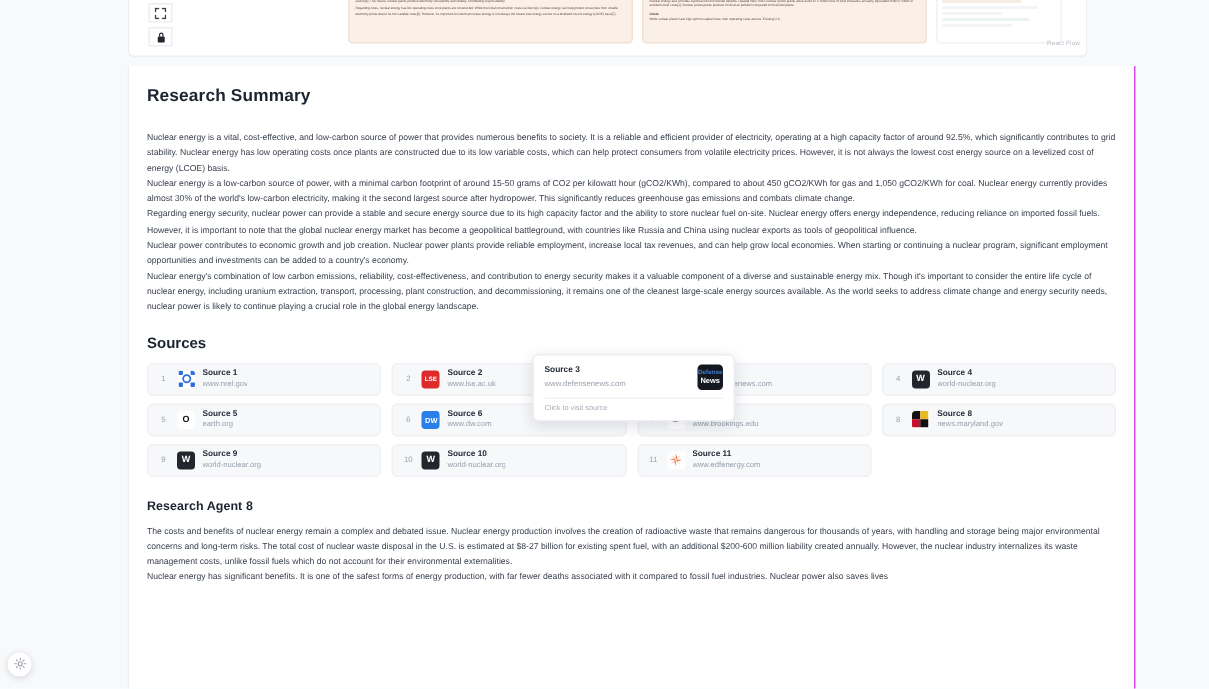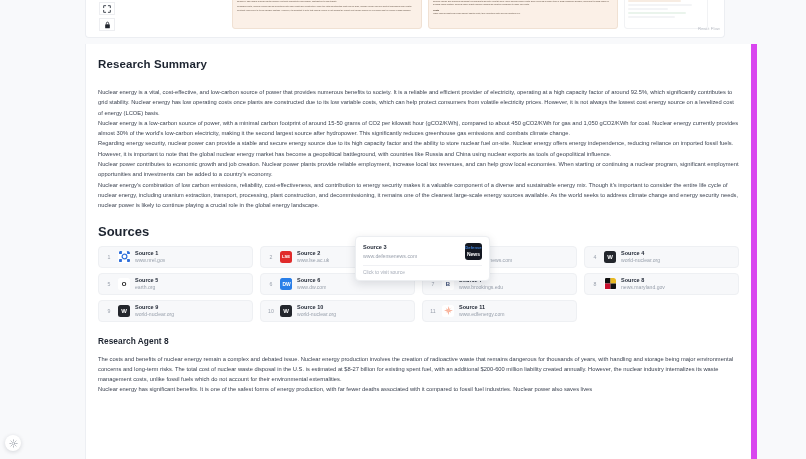--- a/index.html
+++ b/index.html
@@ -69,40 +69,40 @@
     position: absolute; right: 86px; top: 26px;
     font-size: 4.2px; color: #b8bcc4; letter-spacing: .1px;
   }
 
   
   #doc-panel {
     position: absolute; left: 85px; top: 44px;
     width: 672px; height: 415px;
     background: #ffffff;
     border-left: 1px solid #edeff3;
-    border-right: 6px solid #d946ef;
+    border-right: 1px solid #d946ef;
     overflow: hidden;
   }
   #doc-inner { padding: 14px 12px 0 12px; }
 
   h1#summary-title {
     font-size: 11.5px; font-weight: bold; color: #1d2430;
     letter-spacing: .1px; margin-bottom: 17px;
   }
   h2.agent-title {
     font-size: 8.3px; font-weight: bold; color: #1d2430;
     margin-bottom: 8px; letter-spacing: .05px;
   }
   p.body-text {
     font-size: 5.75px; line-height: 10.3px; color: #3b4250;
     text-align: left; letter-spacing: 0;
   }
 
   h3#sources-title {
-    font-size: 13px; font-weight: bold; color: #1d2430;
+    font-size: 10px; font-weight: bold; color: #1d2430;
     margin: 13px 0 7px 0;
   }
 
   
   #sources-grid {
     display: grid;
     grid-template-columns: repeat(4, 1fr);
     gap: 5px 7px;
   }
   .source-card {

